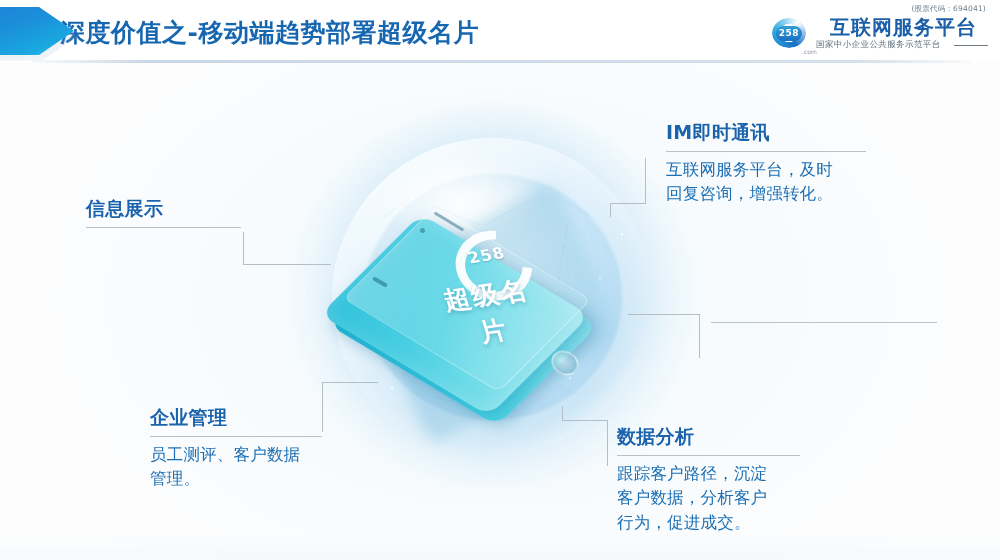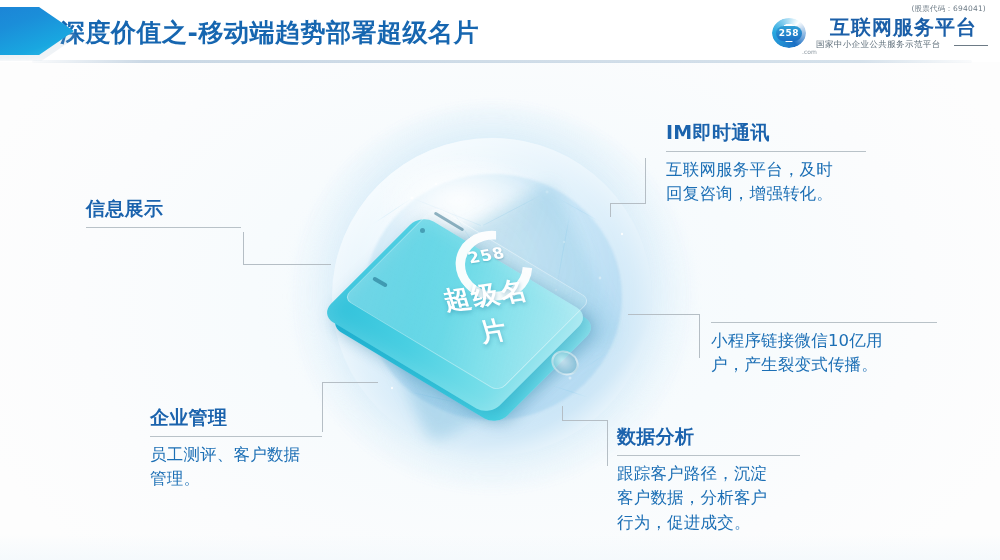--- a/index.html
+++ b/index.html
@@ -303,22 +303,20 @@
 
   <div class="callout" style="left:666px;top:120px;width:230px;">
     <div class="co-title">IM即时通讯</div>
     <div class="co-rule" style="width:200px;"></div>
     <div class="co-body">互联网服务平台，及时
 回复咨询，增强转化。</div>
   </div>
 
   <div class="callout" style="left:711px;top:317px;width:240px;">
     <div class="co-rule" style="width:226px;"></div>
-    <div class="co-body">小程序链接微信10亿用
-户，产生裂变式传播。</div>
   </div>
 
   <div class="callout" style="left:617px;top:424px;width:220px;">
     <div class="co-title">数据分析</div>
     <div class="co-rule" style="width:183px;"></div>
     <div class="co-body">跟踪客户路径，沉淀
 客户数据，分析客户
 行为，促进成交。</div>
   </div>
 

